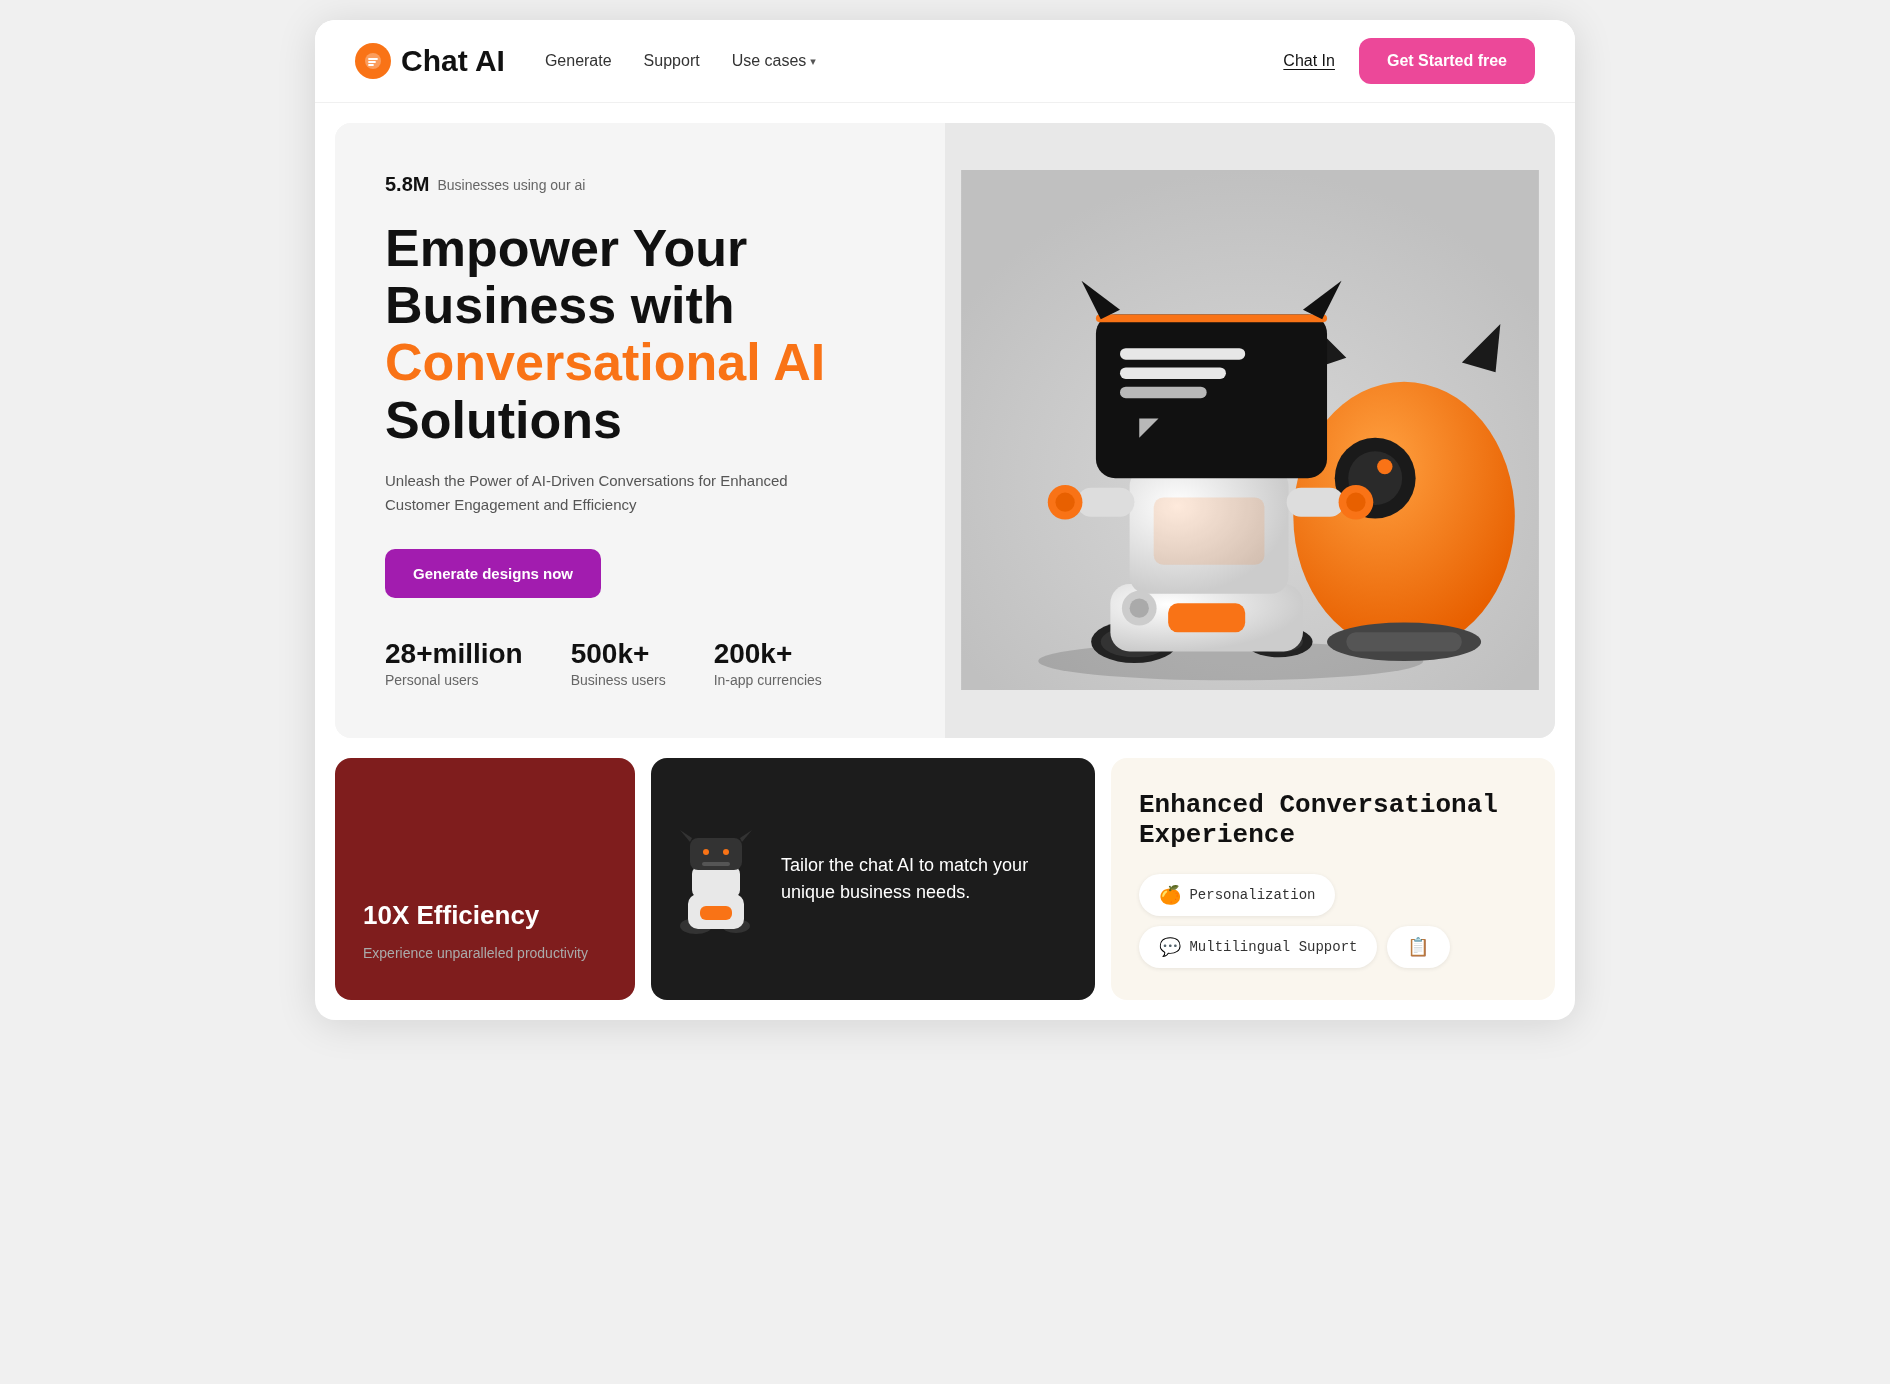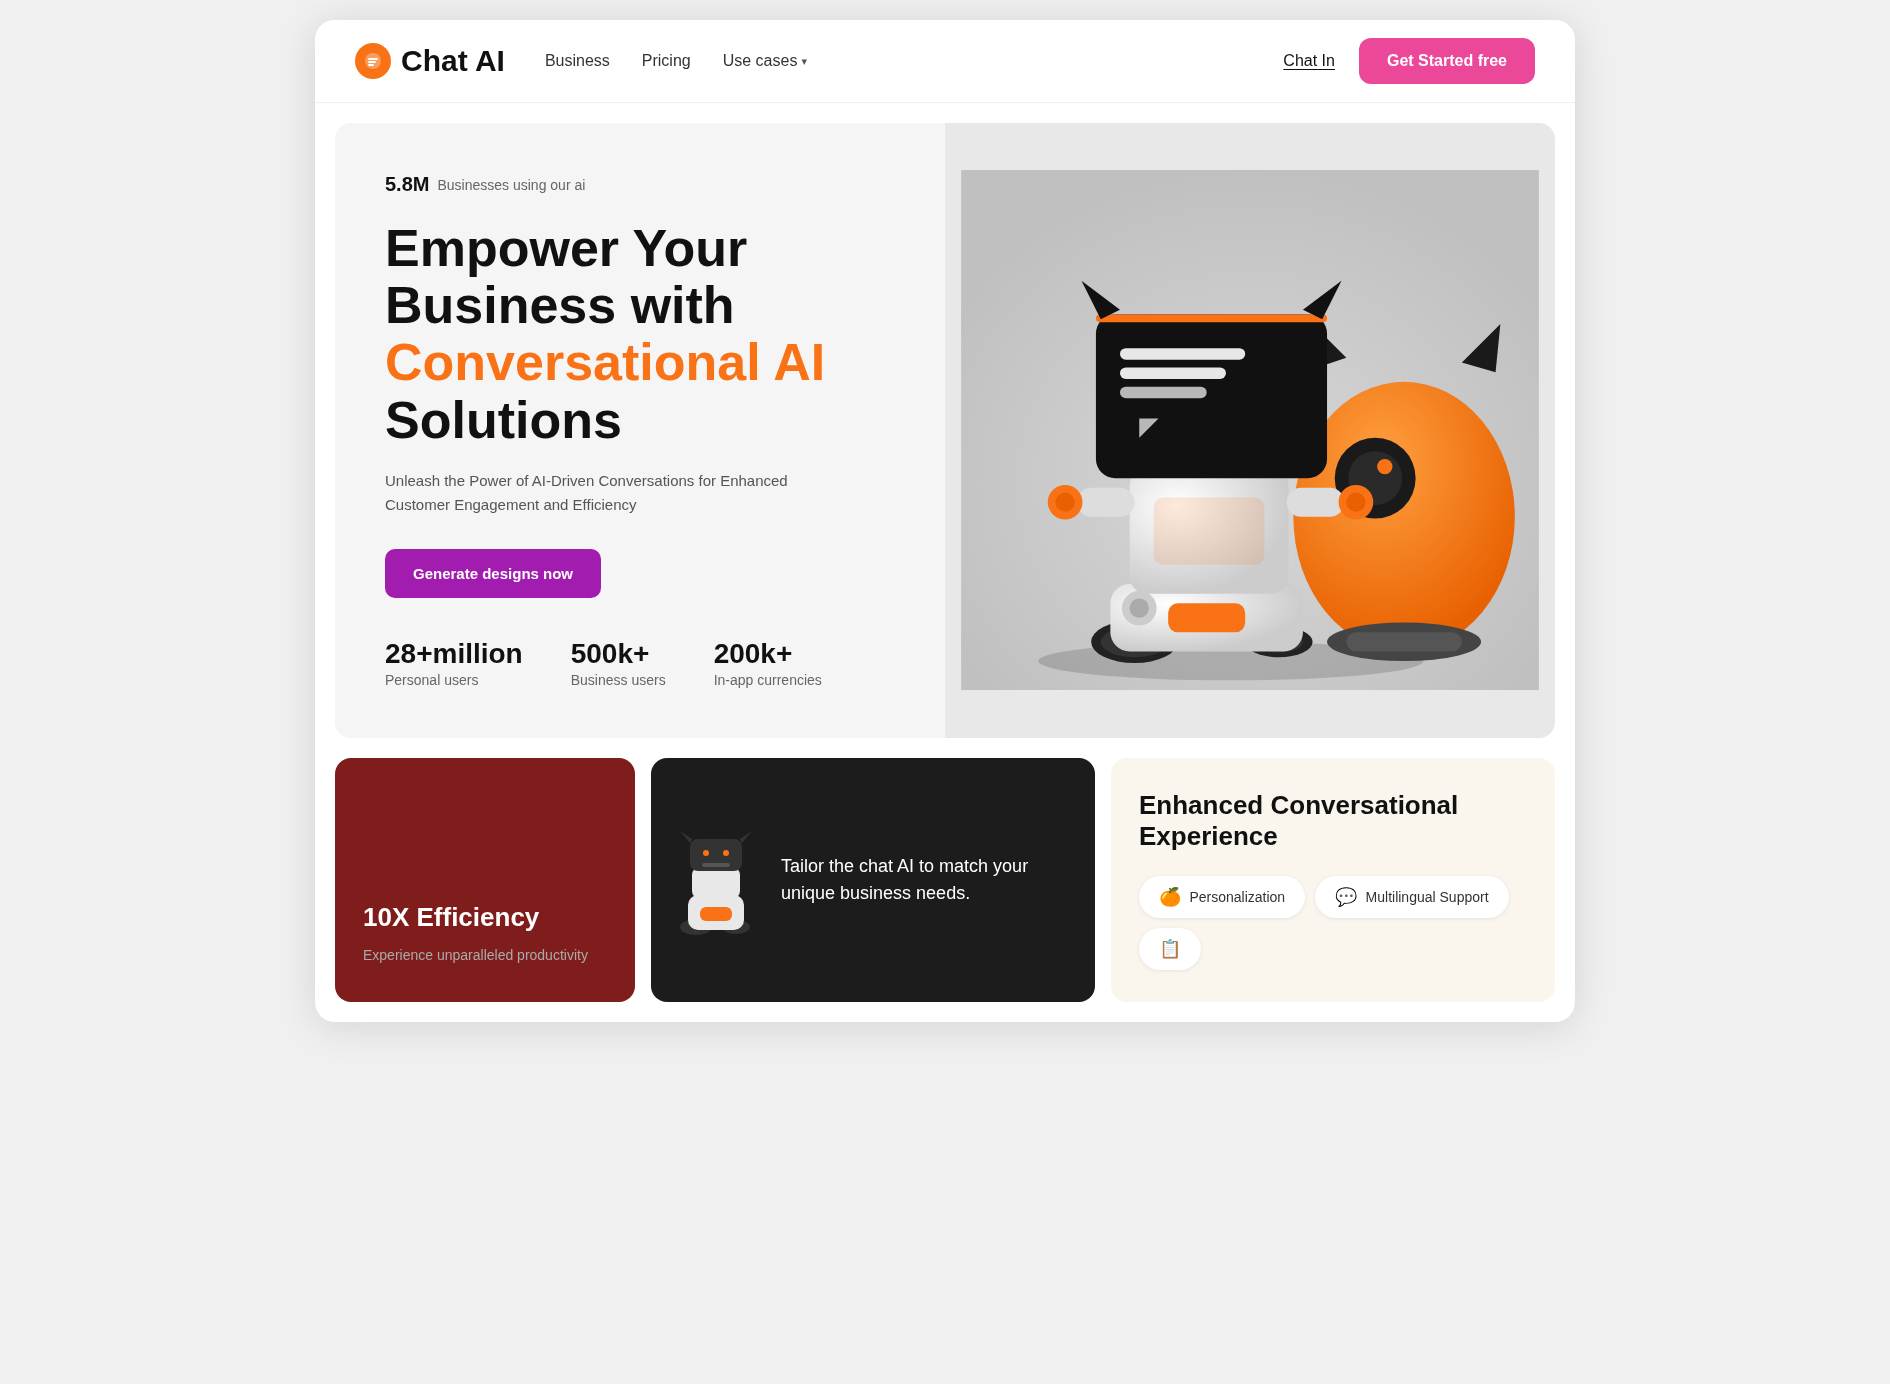--- a/index.html
+++ b/index.html
@@ -237,20 +237,21 @@
       font-size: 18px;
       color: #fff;
       font-weight: 500;
       line-height: 1.5;
     }
     .card-light {
       background: #faf6ee;
       border-radius: 16px;
       padding: 32px 28px;
       min-height: 200px;
+      font-family: Liberation Mono, monospace;
     }
     .card-light-title {
       font-size: 26px;
       font-weight: 800;
       color: #111;
       margin-bottom: 24px;
     }
     .feature-tags {
       display: flex;
       flex-wrap: wrap;
@@ -281,24 +282,24 @@
       <div class="logo-icon">
         <svg width="20" height="20" viewBox="0 0 20 20" fill="none">
           <circle cx="10" cy="10" r="8" fill="white" opacity="0.3"></circle>
           <path d="M6 8h8M6 11h6M6 14h4" stroke="white" stroke-width="1.8" stroke-linecap="round"></path>
         </svg>
       </div>
       <span class="logo-text">Chat AI</span>
     </div>
     <div class="nav-links">
       <a class="nav-link">
-        <span>Business</span>
+        <span>Generate</span>
       </a>
       <a class="nav-link">
-        <span>Pricing</span>
+        <span>Support</span>
       </a>
       <a class="nav-link">
         <span>Use cases</span>
         <span class="chevron-icon">▾</span>
       </a>
     </div>
     <div class="nav-right">
       <span class="sign-in-link">Chat In</span>
       <button class="get-started-btn">Get Started free</button>
     </div>

